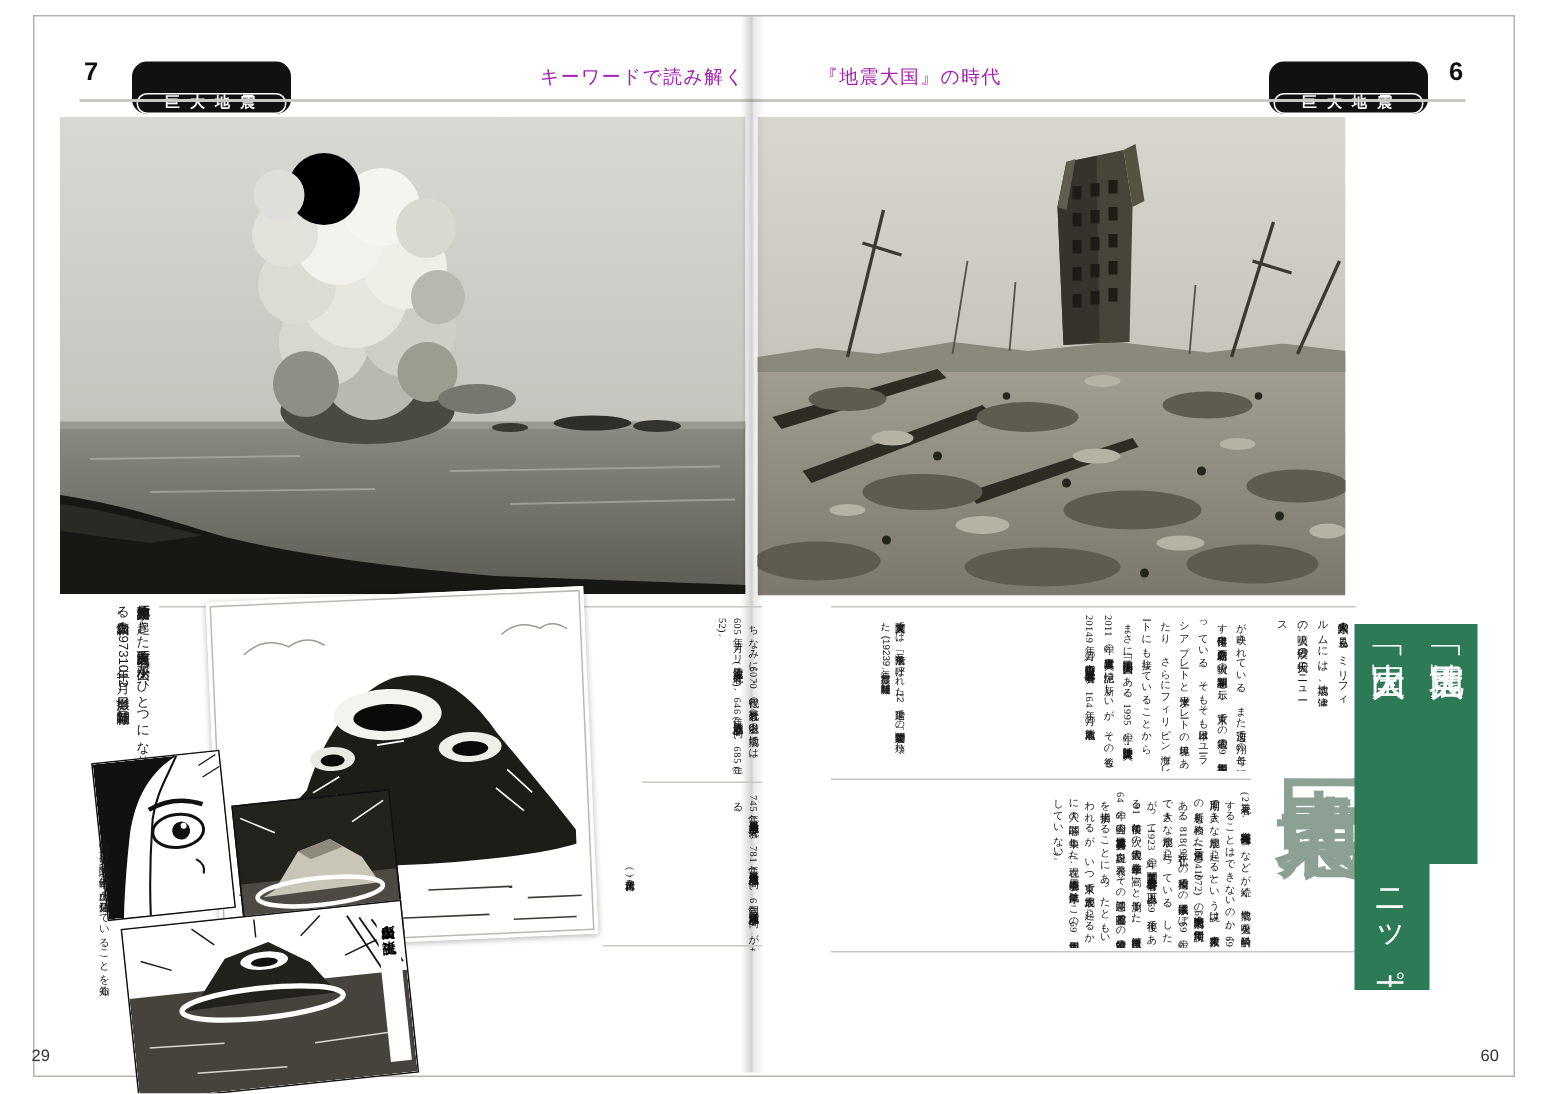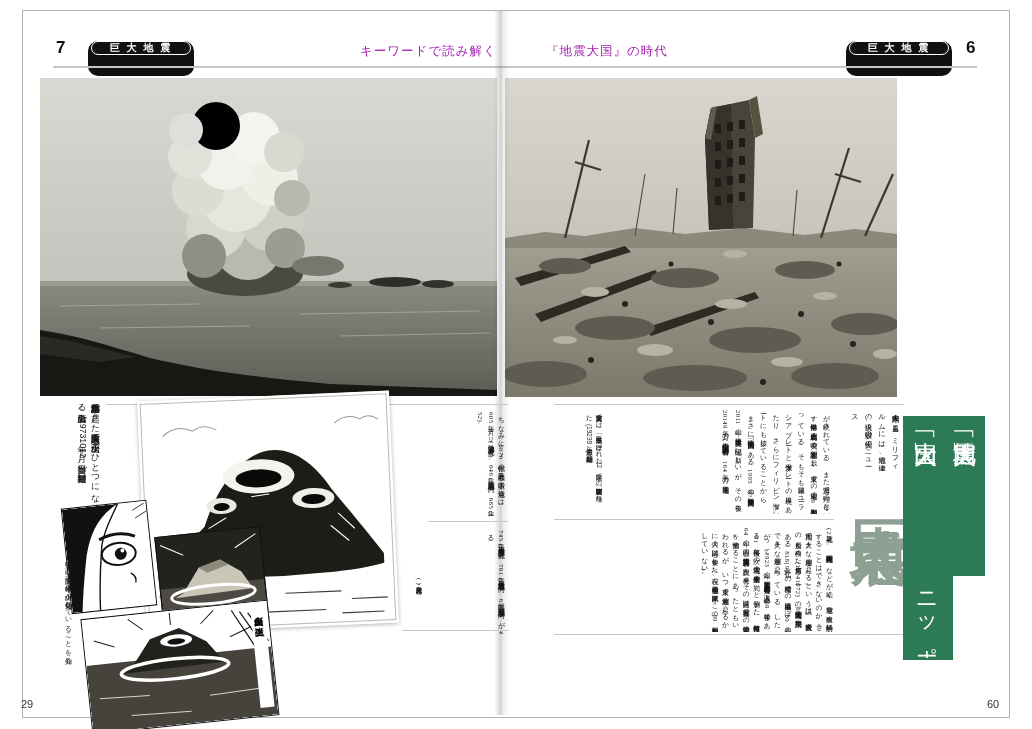--- a/index.html
+++ b/index.html
@@ -2,21 +2,21 @@
 <html><head>
 <meta charset="utf-8">
 <style>
   html,body{margin:0;padding:0;background:#ffffff;}
   .spread{position:relative;width:1032px;height:729px;background:#ffffff;overflow:hidden;
           font-family:"Liberation Sans",sans-serif;color:#1a1a1a;}
   .abs{position:absolute;}
   .border-box{left:22px;top:10px;width:986px;height:706px;border:1px solid #b3b3ad;}
   .folio{font-size:11px;color:#333;}
   .hdr-num{font-size:17px;font-weight:bold;color:#111;}
-  .badge{width:106px;height:35px;background:#111;border-radius:10px;display:flex;align-items:flex-start;justify-content:center;}
+  .badge{width:106px;height:35px;background:#111;border-radius:10px;display:flex;align-items:flex-end;justify-content:center;}
   .badge-inner{width:98px;height:12px;border:1px solid #fff;border-radius:7px;display:flex;align-items:center;justify-content:center;}
   .badge-text{color:#fff;font-size:10px;font-weight:bold;letter-spacing:2px;line-height:1;white-space:nowrap;}
   .hdr-text{font-size:12.5px;color:#a21caf;letter-spacing:1px;}
   .rule{background:#c8c8c3;}
   .vtext{writing-mode:vertical-rl;text-orientation:mixed;}
   .body-txt{font-family:"Liberation Serif",serif;font-size:6.8px;line-height:10.4px;letter-spacing:0.3px;color:#141414;overflow:hidden;}
   .cap-txt{font-family:"Liberation Sans",sans-serif;color:#1a1a1a;overflow:hidden;}
   .lead-txt{font-family:"Liberation Sans",sans-serif;font-size:7.2px;line-height:13.5px;letter-spacing:0.4px;color:#111;overflow:hidden;}
   .title-main{font-family:"Liberation Serif",serif;font-weight:bold;font-size:56px;line-height:63px;letter-spacing:4px;}
   .banner{background:#2c7a56;}

